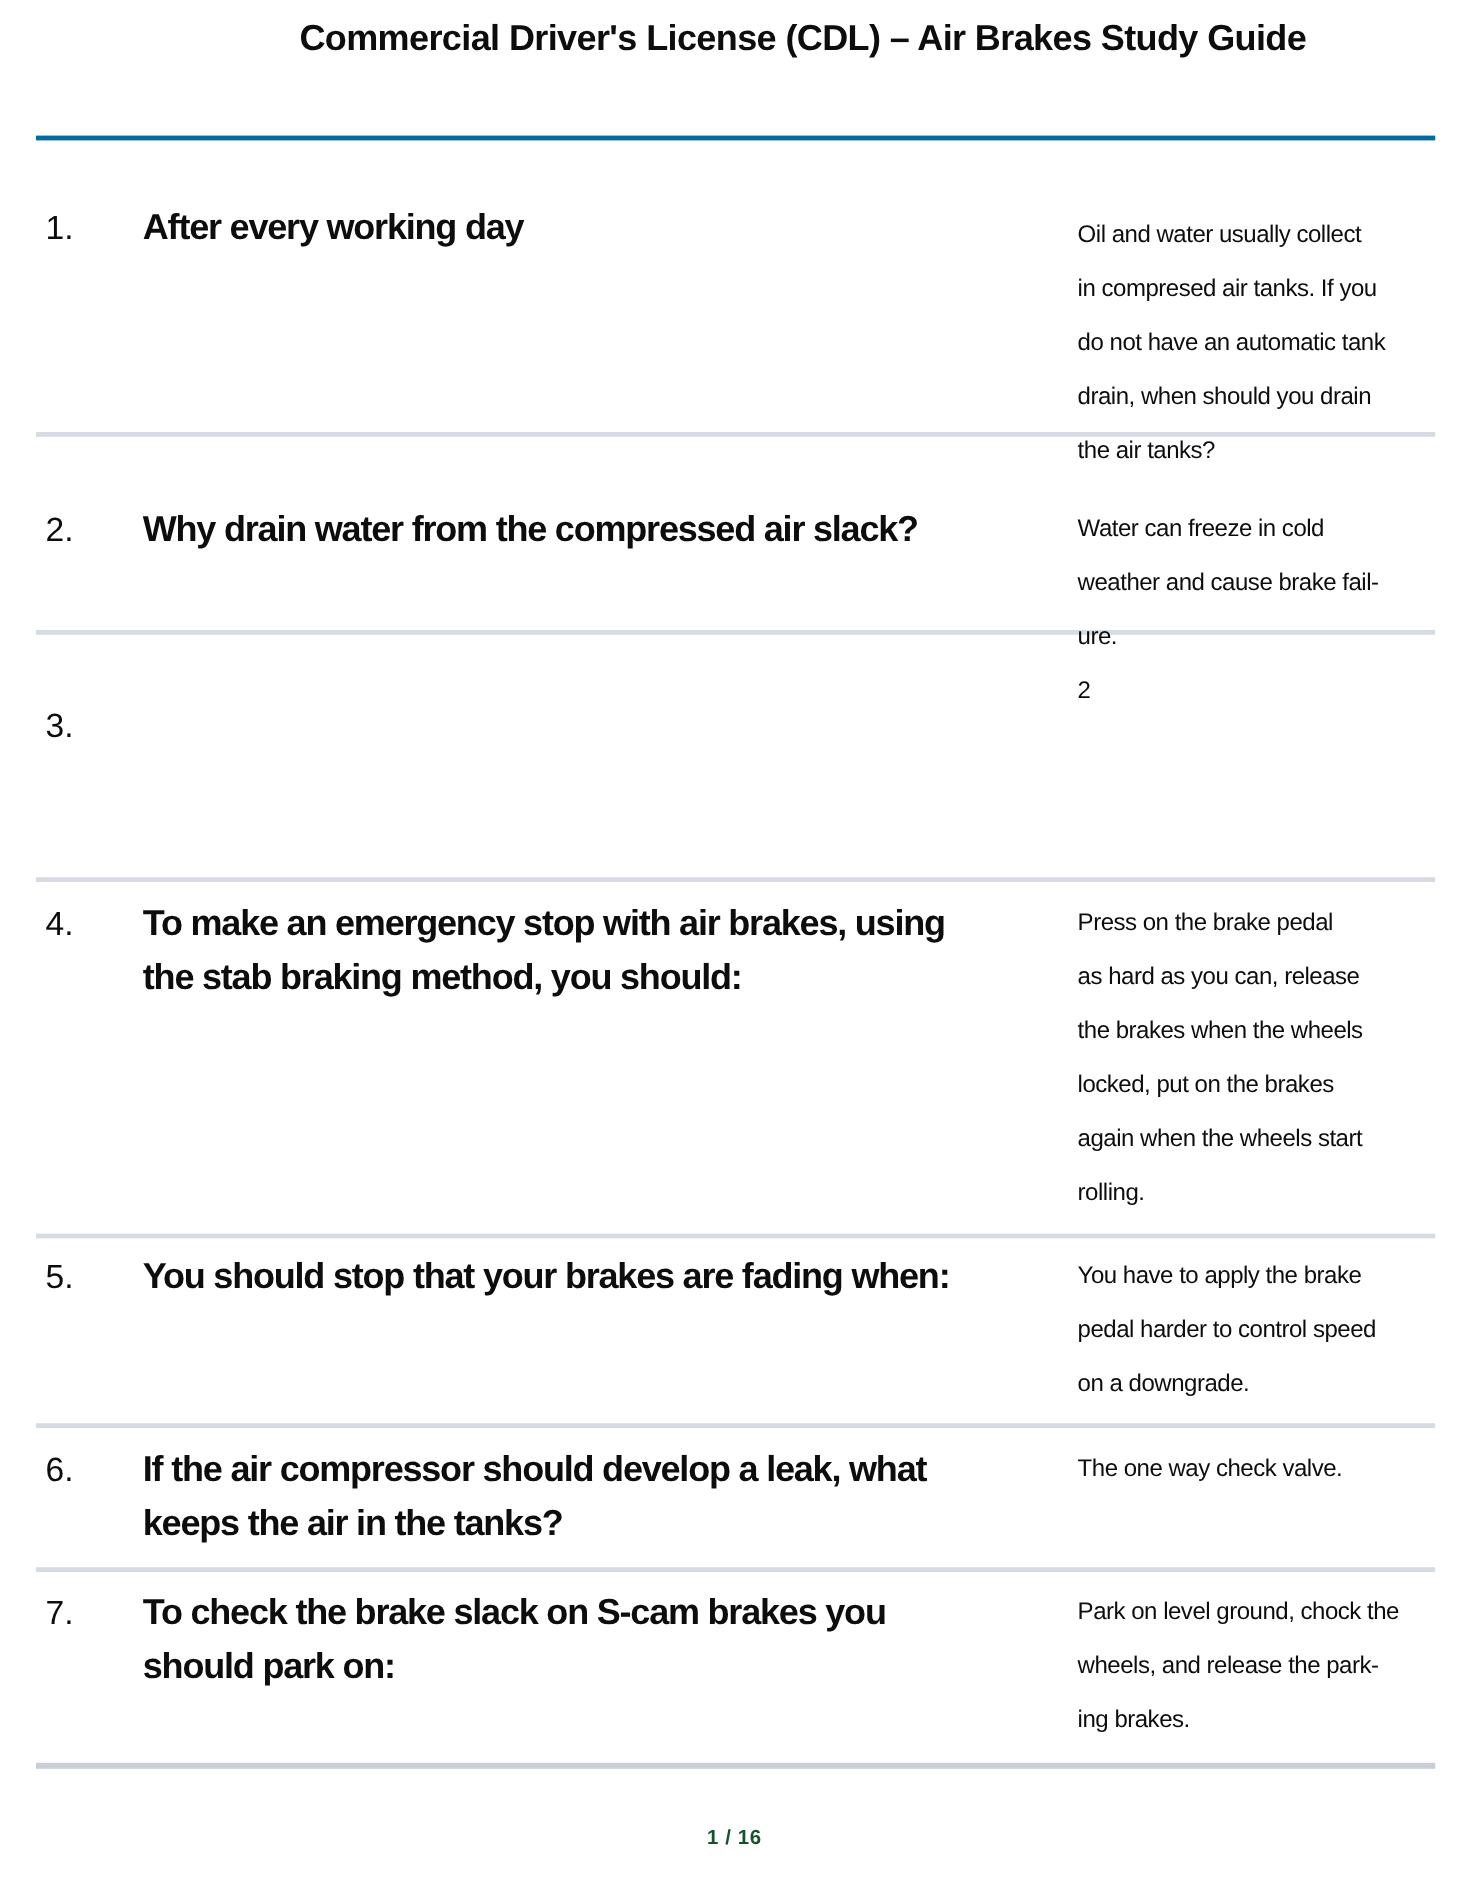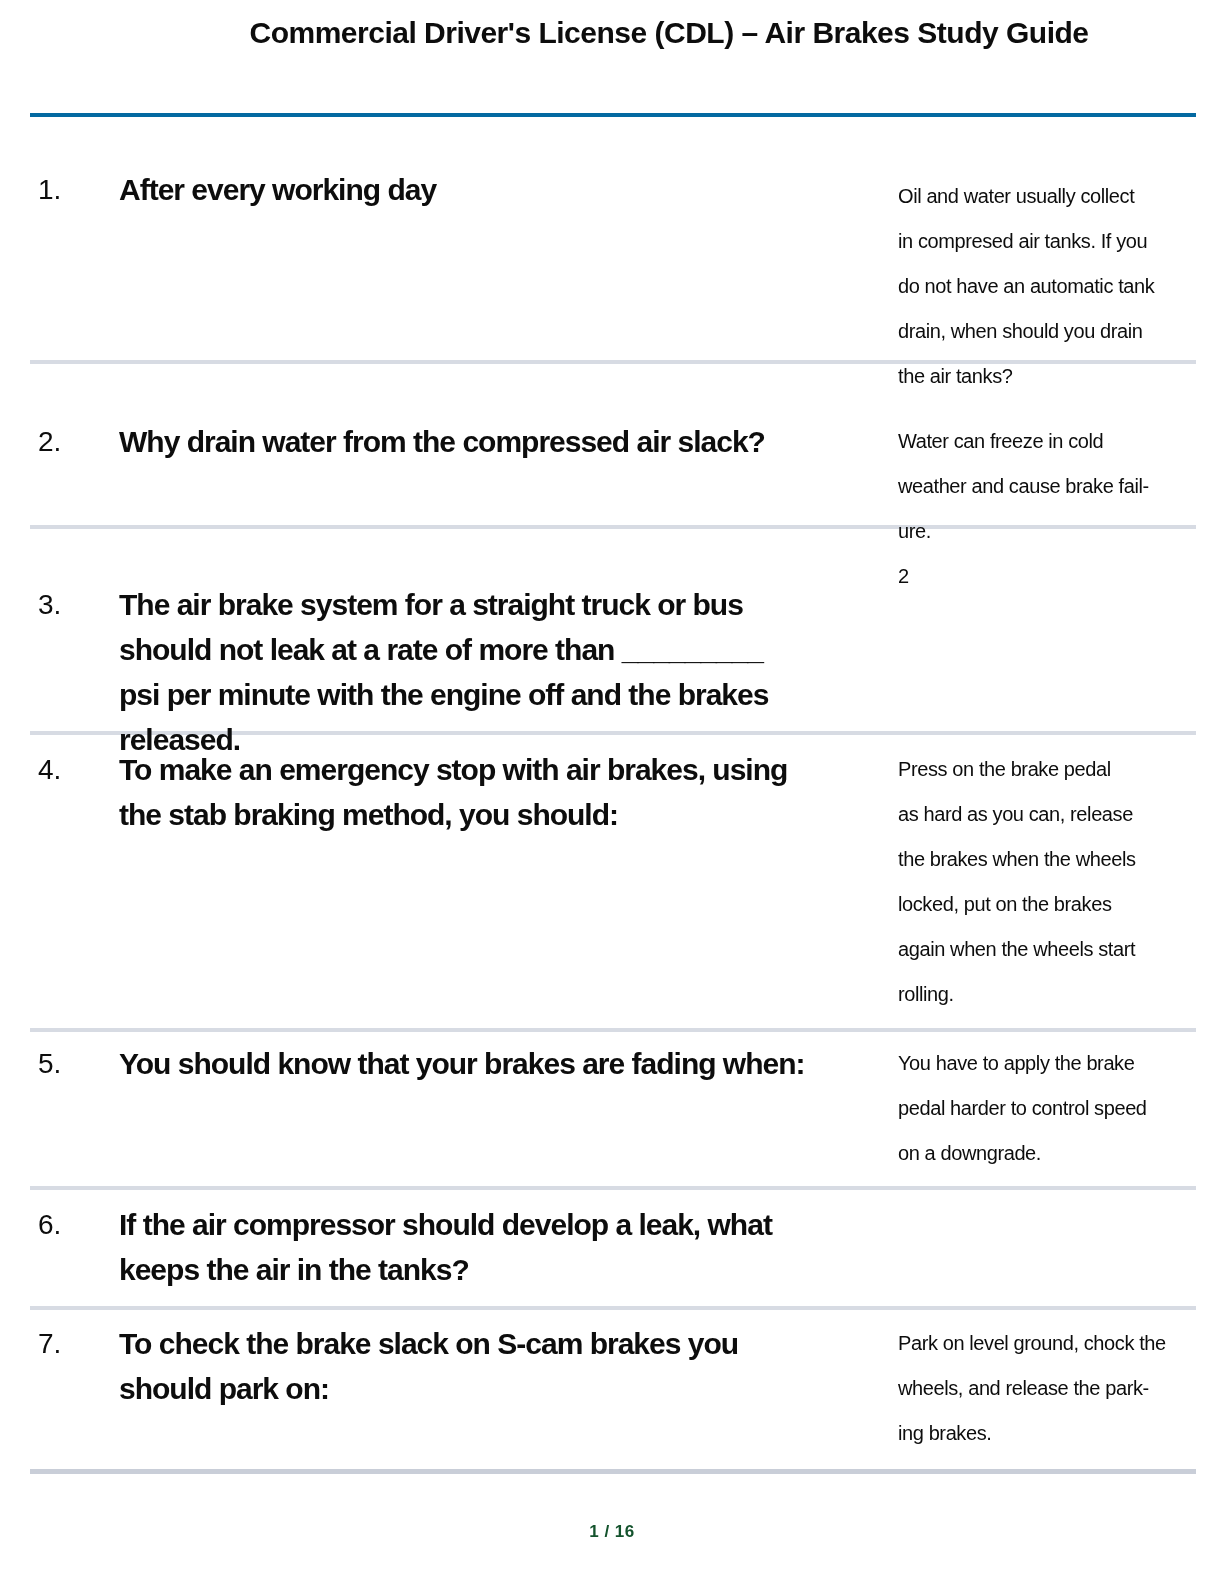--- a/index.html
+++ b/index.html
@@ -102,51 +102,48 @@
     <div class="q-num">2.</div>
     <div class="q-text">Why drain water from the compressed air slack?</div>
     <div class="a-text">Water can freeze in cold
 weather and cause brake fail-
 ure.
 2</div>
   </div>
 
   <div class="qa-row" style="height:206px; --qt:53px; --at:53px">
     <div class="q-num">3.</div>
-    <div class="q-text">The air brake system for a straight truck or bus
-should not leak at a rate of more than _________
-psi per minute with the engine off and the brakes
-released.</div>
     <div class="a-text"></div>
   </div>
 
   <div class="qa-row" style="height:297px; --qt:12px; --at:12px">
     <div class="q-num">4.</div>
     <div class="q-text">To make an emergency stop with air brakes, using
 the stab braking method, you should:</div>
     <div class="a-text">Press on the brake pedal
 as hard as you can, release
 the brakes when the wheels
 locked, put on the brakes
 again when the wheels start
 rolling.</div>
   </div>
 
   <div class="qa-row" style="height:158px; --qt:9px; --at:9px">
     <div class="q-num">5.</div>
-    <div class="q-text">You should know that your brakes are fading when:</div>
+    <div class="q-text">You should stop that your brakes are fading when:</div>
     <div class="a-text">You have to apply the brake
 pedal harder to control speed
 on a downgrade.</div>
   </div>
 
   <div class="qa-row" style="height:120px; --qt:12px; --at:12px">
     <div class="q-num">6.</div>
     <div class="q-text">If the air compressor should develop a leak, what
 keeps the air in the tanks?</div>
+    <div class="a-text">The one way check valve.</div>
   </div>
 
   <div class="qa-row last" style="height:164px; --qt:11px; --at:11px">
     <div class="q-num">7.</div>
     <div class="q-text">To check the brake slack on S-cam brakes you
 should park on:</div>
     <div class="a-text">Park on level ground, chock the
 wheels, and release the park-
 ing brakes.</div>
   </div>

